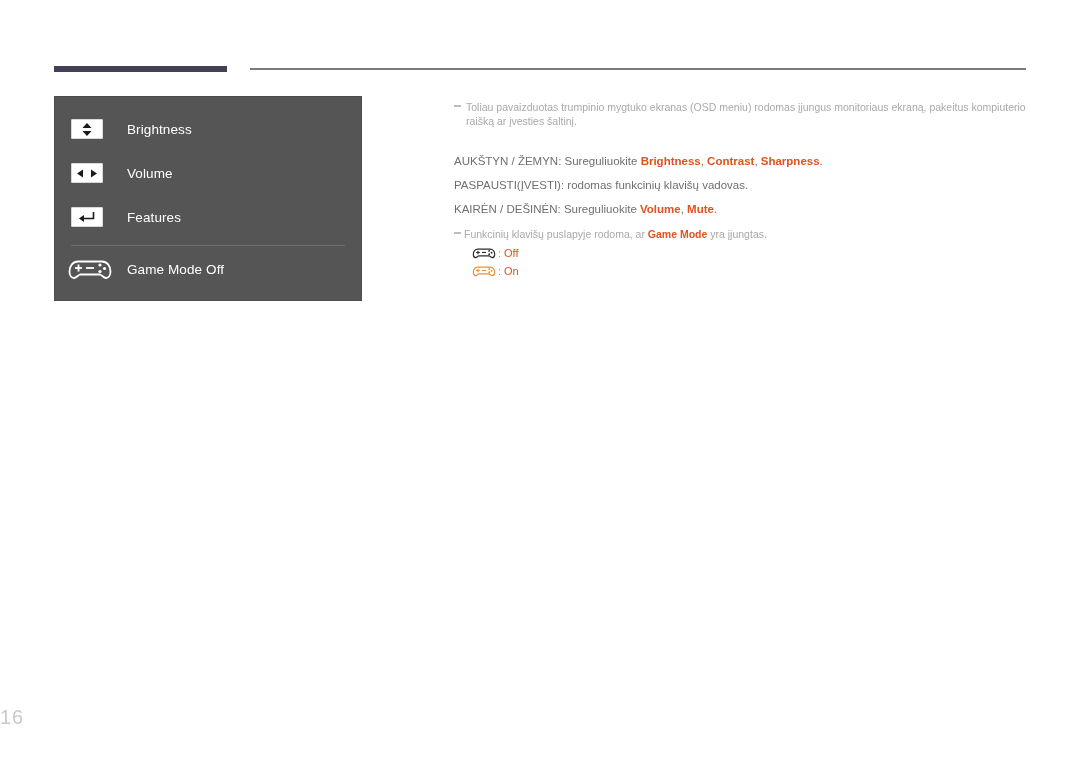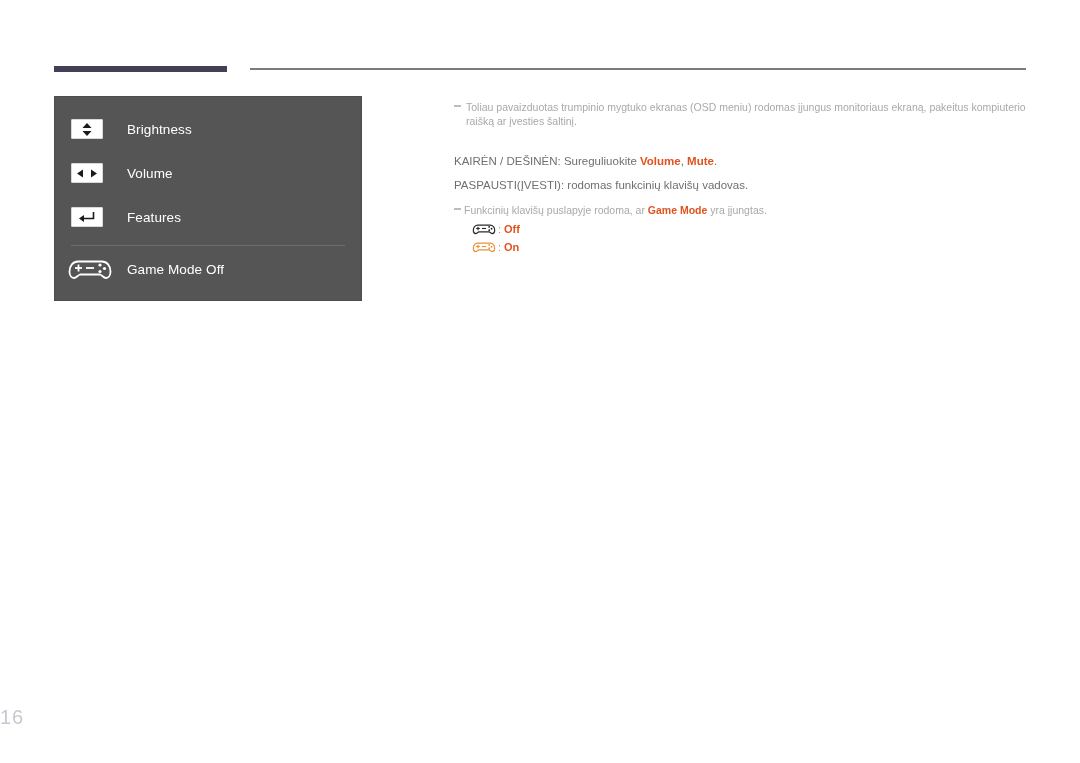--- a/index.html
+++ b/index.html
@@ -175,21 +175,21 @@
     height: 18px;
     font-size: 11px;
   }
   .gm-item .gm-icon {
     width: 26px;
     flex: 0 0 26px;
     display: flex;
     align-items: center;
   }
   .gm-item .gm-state {
-    font-weight: bold;
+    font-weight: normal;
     color: #e0521f;
     padding-left: 3px;
   }
   .gm-item .gm-colon { color: #9a9a9a; }
 
   
   .page-number {
     position: absolute;
     left: 0;
     top: 706px;
@@ -270,27 +270,30 @@
   </div>
 </div>
 
 <div class="right-col">
 
   <div class="note">
     <span class="dash"></span>
     <span class="note-body">Toliau pavaizduotas trumpinio mygtuko ekranas (OSD meniu) rodomas įjungus monitoriaus ekraną, pakeitus kompiuterio raišką ar įvesties šaltinį.</span>
   </div>
 
+  <div class="para">
+    <span>AUKŠTYN / ŽEMYN: Sureguliuokite </span><span class="accent">Brightness</span><span>, </span><span class="accent">Contrast</span><span>, </span><span class="accent">Sharpness</span><span>.</span>
+  </div>
+
+  <div class="para">
+    <span>PASPAUSTI(ĮVESTI): rodomas funkcinių klavišų vadovas.</span>
+  </div>
 
   <div class="para">
     <span>KAIRĖN / DEŠINĖN: Sureguliuokite </span><span class="accent">Volume</span><span>, </span><span class="accent">Mute</span><span>.</span>
-  </div>
-
-  <div class="para">
-    <span>PASPAUSTI(ĮVESTI): rodomas funkcinių klavišų vadovas.</span>
   </div>
 
   <div class="note2">
     <span class="dash"></span>
     <span>Funkcinių klavišų puslapyje rodoma, ar </span><span class="accent">Game Mode</span><span> yra įjungtas.</span>
   </div>
 
   <div class="gm-list">
 
     <div class="gm-item">

